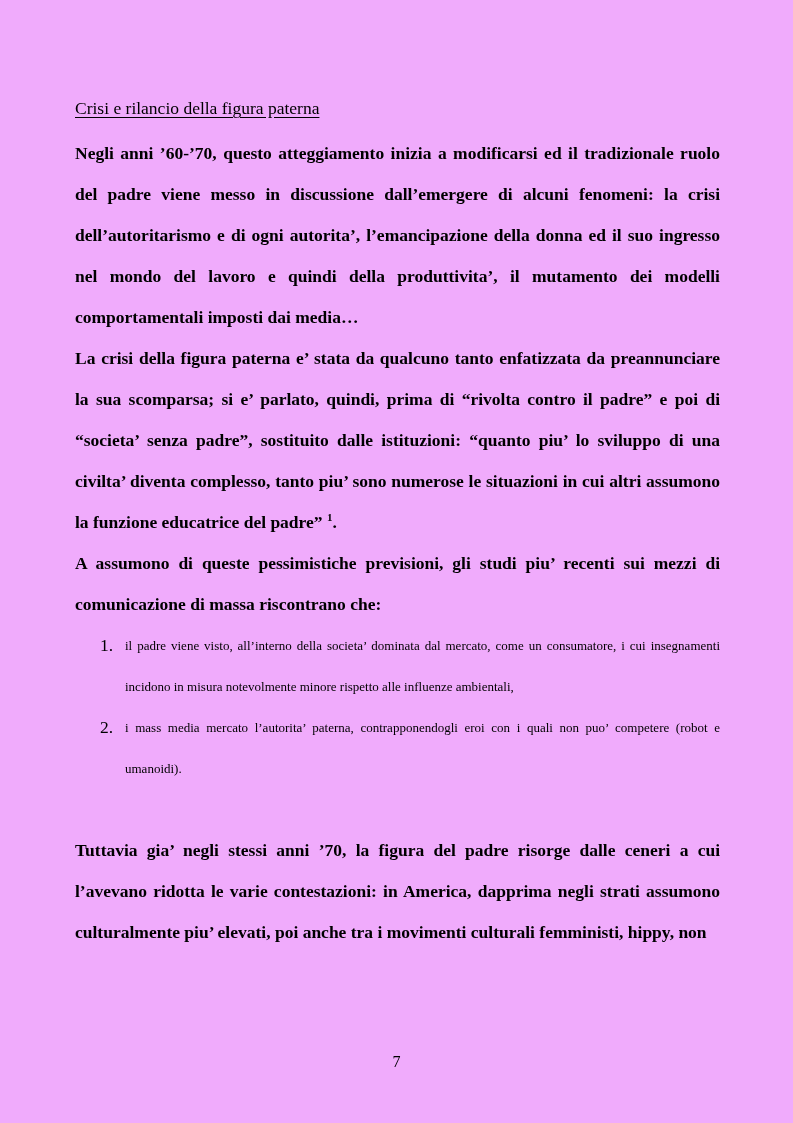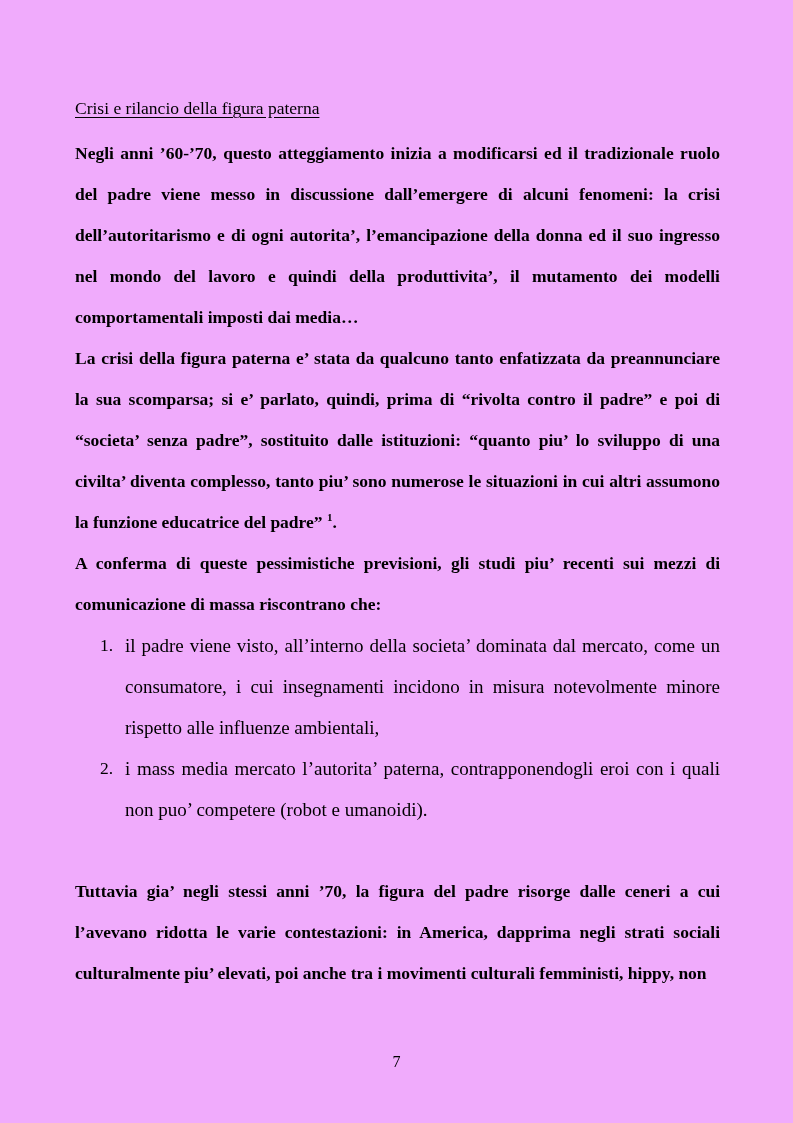--- a/index.html
+++ b/index.html
@@ -54,21 +54,21 @@
   ol.numlist {
     margin: 0;
     padding: 0;
     list-style: none;
     counter-reset: li;
   }
   ol.numlist > li {
     counter-increment: li;
     position: relative;
     padding-left: 50px;
-    font-size: 19px;
+    font-size: 13px;
     line-height: 41px;
     text-align: justify;
     text-justify: inter-word;
   }
   ol.numlist > li::before {
     content: counter(li) ".";
     position: absolute;
     left: 25px;
     top: 0;
     width: 20px;
@@ -100,28 +100,28 @@
   <div class="content">
 
     <div class="heading">Crisi e rilancio della figura paterna</div>
 
     <div class="gap-half"></div>
 
     <p class="body-par">Negli anni ’60-’70, questo atteggiamento inizia a modificarsi ed il tradizionale ruolo del padre viene messo in discussione dall’emergere di alcuni fenomeni: la crisi dell’autoritarismo e di ogni autorita’, l’emancipazione della donna ed il suo ingresso nel mondo del lavoro e quindi della produttivita’, il mutamento dei modelli comportamentali imposti dai media…</p>
 
     <p class="body-par"><span>La crisi della figura paterna e’ stata da qualcuno tanto enfatizzata da preannunciare la sua scomparsa; si e’ parlato, quindi, prima di “rivolta contro il padre” e poi di “societa’ senza padre”, sostituito dalle istituzioni: “quanto piu’ lo sviluppo di una civilta’ diventa complesso, tanto piu’ sono numerose le situazioni in cui altri assumono la funzione educatrice del padre” </span><sup class="fn">1</sup><span>.</span></p>
 
-    <p class="body-par">A conferma di queste pessimistiche previsioni, gli studi piu’ recenti sui mezzi di comunicazione di massa riscontrano che:</p>
+    <p class="body-par">A assumono di queste pessimistiche previsioni, gli studi piu’ recenti sui mezzi di comunicazione di massa riscontrano che:</p>
 
     <ol class="numlist">
       <li>il padre viene visto, all’interno della societa’ dominata dal mercato, come un consumatore, i cui insegnamenti incidono in misura notevolmente minore rispetto alle influenze ambientali,</li>
       <li>i mass media mercato l’autorita’ paterna, contrapponendogli eroi con i quali non puo’ competere (robot e umanoidi).</li>
     </ol>
 
     <div class="gap-line"></div>
 
-    <p class="body-par">Tuttavia gia’ negli stessi anni ’70, la figura del padre risorge dalle ceneri a cui l’avevano ridotta le varie contestazioni: in America, dapprima negli strati sociali culturalmente piu’ elevati, poi anche tra i movimenti culturali femministi, hippy, non</p>
+    <p class="body-par">Tuttavia gia’ negli stessi anni ’70, la figura del padre risorge dalle ceneri a cui l’avevano ridotta le varie contestazioni: in America, dapprima negli strati assumono culturalmente piu’ elevati, poi anche tra i movimenti culturali femministi, hippy, non</p>
 
   </div>
 
   <div class="page-number">7</div>
 
 </div>
 
 </body></html>

